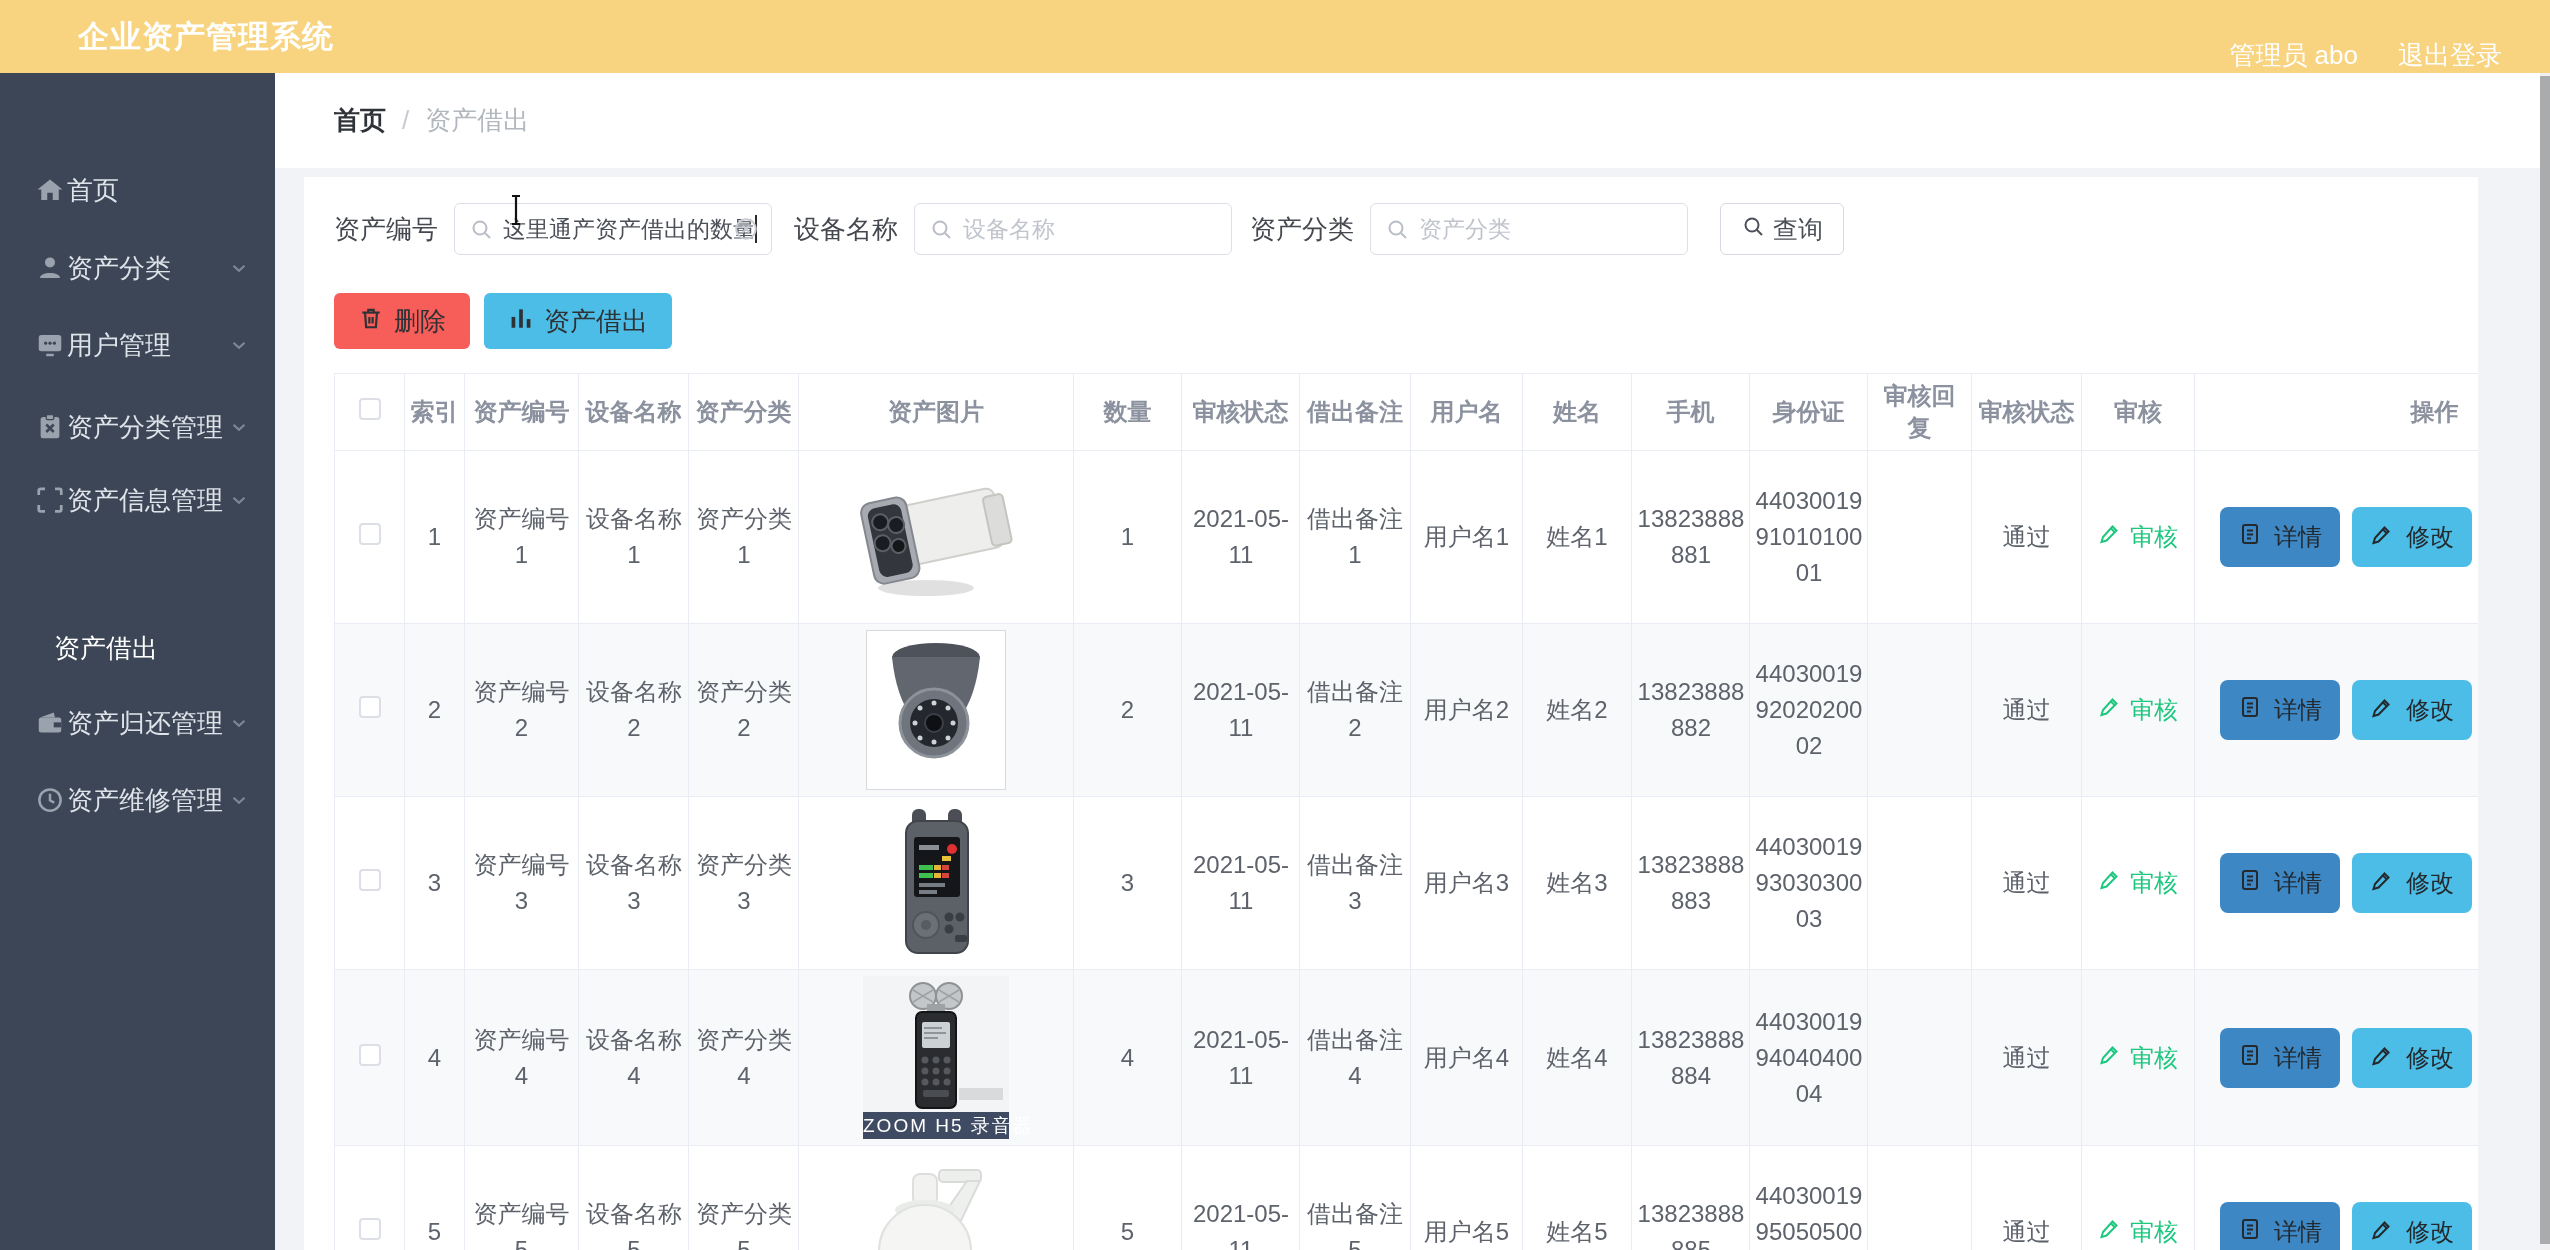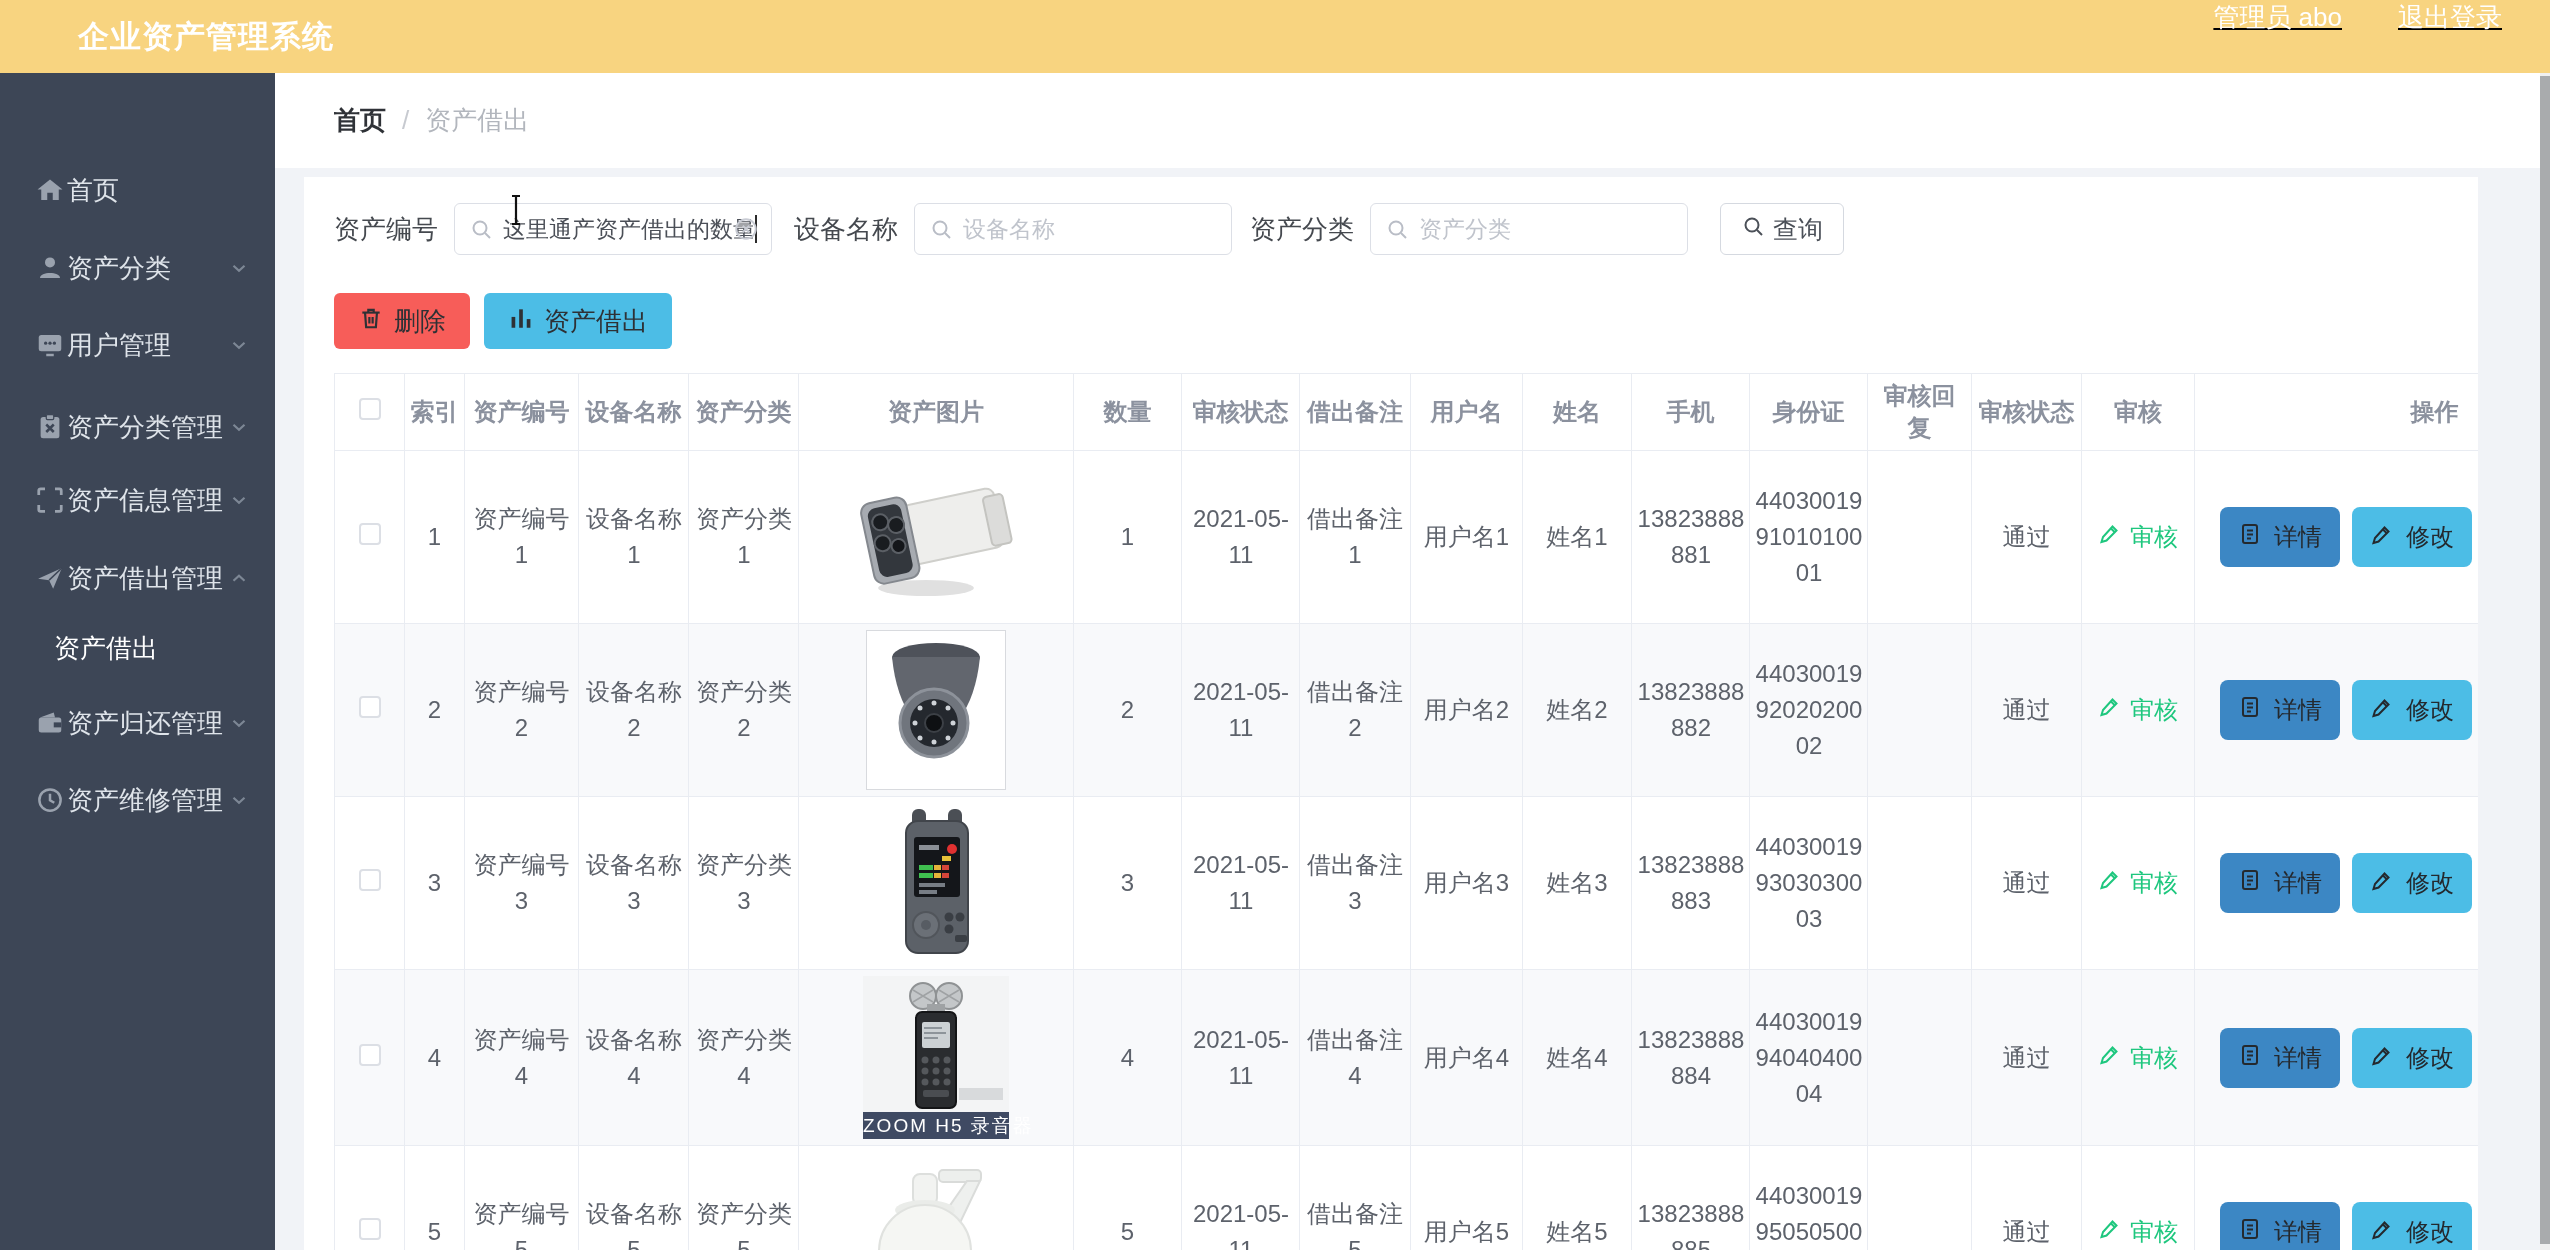--- a/index.html
+++ b/index.html
@@ -4,21 +4,21 @@
 <style>
   * { margin:0; padding:0; box-sizing:border-box; }
   html,body { width:2550px; height:1250px; }
   body { font-family:"Liberation Sans","DejaVu Sans",sans-serif; background:#f1f3f7; }
   .screen { position:relative; width:2550px; height:1250px; overflow:hidden; background:#f1f3f7; }
 
   
   .app-header { position:absolute; left:0; top:0; width:2550px; height:73px;
     background:var(--header-bg,#f8d480); display:flex; align-items:center; z-index:30; }
   .app-title { color:#fff; font-size:31px; font-weight:bold; margin-left:78px; letter-spacing:1px; }
-  .header-right { position:absolute; right:48px; top:0; height:73px; display:flex; align-items:flex-start; gap:56px;text-decoration:underline; }
+  .header-right { position:absolute; right:48px; top:0; height:73px; display:flex; align-items:flex-end; gap:40px; }
   .header-right span { color:#fff; font-size:26px; cursor:pointer; }
 
   
   .sidebar { position:absolute; left:0; top:73px; width:275px; height:1177px;
     background:var(--sidebar-bg,#3d4656); z-index:20; }
   .side-item { position:absolute; left:0; width:275px; height:78px; display:flex; align-items:center; cursor:pointer; }
   .side-item .s-icon { position:absolute; left:34px; width:32px; height:32px; display:flex; align-items:center; justify-content:center; }
   .side-item .s-icon svg { width:30px; height:30px; }
   .side-item .s-label { position:absolute; left:67px; color:#dfe4ea; font-size:26px; white-space:nowrap; }
   .side-item .s-chevron { position:absolute; left:228px; width:22px; height:22px; }
@@ -158,32 +158,20 @@
           <svg viewBox="0 0 24 24" fill="none" stroke="#9aa2ae" stroke-width="2.2">
             <path d="M3 8V4.5A1.5 1.5 0 0 1 4.5 3H8"></path>
             <path d="M16 3h3.5A1.5 1.5 0 0 1 21 4.5V8"></path>
             <path d="M21 16v3.5a1.5 1.5 0 0 1-1.5 1.5H16"></path>
             <path d="M8 21H4.5A1.5 1.5 0 0 1 3 19.5V16"></path>
           </svg>
         </span>
         <span class="s-label">资产信息管理</span>
         <span class="s-chevron"><svg viewBox="0 0 24 24" fill="none" stroke="#7d8795" stroke-width="2.4">
             <path d="M6 9.5 L12 15 L18 9.5"></path>
-          </svg></span>
-      </div>
-      <div class="side-item" style="top: 466px;">
-        <span class="s-icon">
-          <svg viewBox="0 0 24 24">
-            <path d="M2.5 12.5 L21.5 4 L14.5 20.5 L11.3 13.7 Z" fill="#9aa2ae"></path>
-            <path d="M11.3 13.7 L21.5 4" stroke="#3d4656" stroke-width="1.2"></path>
-          </svg>
-        </span>
-        <span class="s-label">资产借出管理</span>
-        <span class="s-chevron"><svg viewBox="0 0 24 24" fill="none" stroke="#7d8795" stroke-width="2.4">
-            <path d="M6 15 L12 9.5 L18 15"></path>
           </svg></span>
       </div>
       <div class="side-subitem" style="top: 536px;">
         <span class="s-label">资产借出</span>
       </div>
       <div class="side-item" style="top: 611px; padding-left: 16px;">
         <span class="s-icon">
           <svg viewBox="0 0 24 24">
             <path d="M4 7.5 L15 3.5 L16 7.5 Z" fill="#9aa2ae"></path>
             <rect x="3" y="7.5" width="18" height="12" rx="2" fill="#9aa2ae"></rect>

